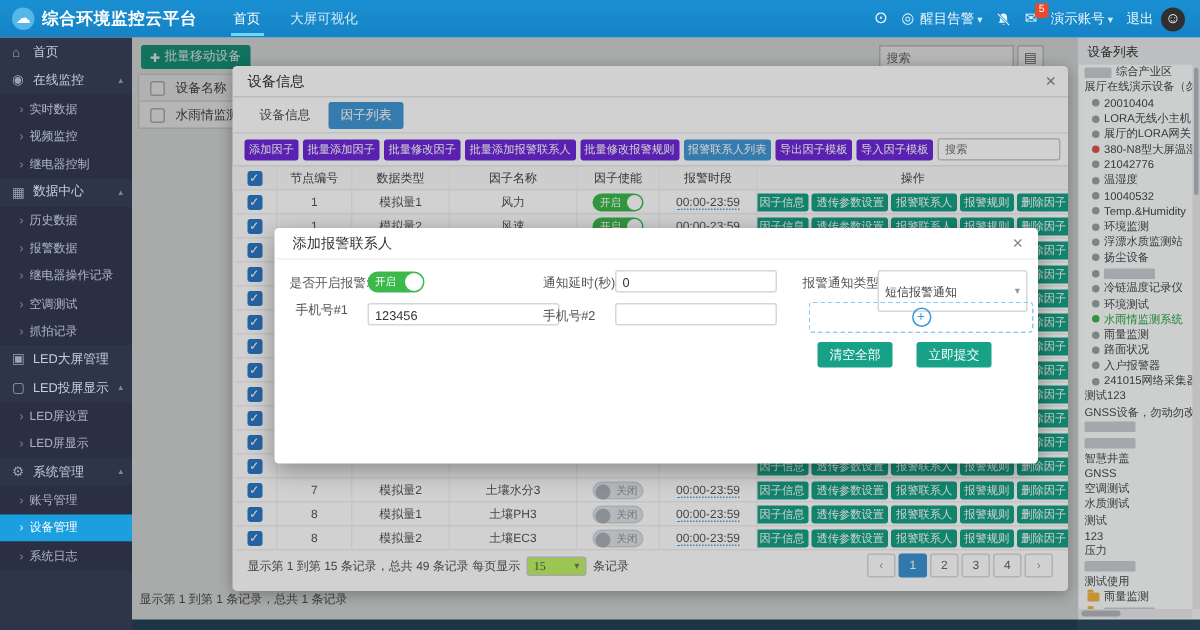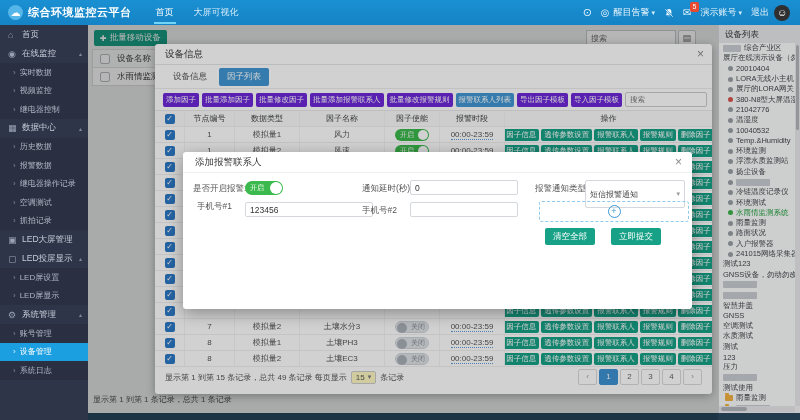--- a/index.html
+++ b/index.html
@@ -121,22 +121,22 @@
   .toggle .knob{position:absolute;top:1px;border-radius:50%;background:#fff;}
   .toggle.sm .knob{width:10px;height:10px;}
   .toggle.on{background:#3cb94c;}
   .toggle.on .knob{right:1px;}
   .toggle.on .t-label{color:#fff;font-size:7px;margin-left:5px;}
   .toggle.off{background:#dfe2e6;border:1px solid #cfd3d9;box-sizing:border-box;}
   .toggle.off .knob{left:1px;background:#aab0b9;}
   .toggle.off .t-label{color:#8a8f98;font-size:7px;margin-left:15px;}
   .m1-pager{position:absolute;left:10px;right:10px;bottom:9px;display:flex;align-items:center;font-size:8px;
             color:#555;gap:4px;}
-  .psize{border:1px solid #ccc;border-radius:2px;padding:1px 4px;display:flex;align-items:center;gap:3px;
-         background:#fef9c3;cursor:pointer;}
+  .psize{border:1px solid #ccc;border-radius:2px;padding:1px 4px;display:flex;align-items:center;gap:19px;
+         background:#bef264;cursor:pointer;font-family:Liberation Serif, serif;}
   .psize .caret{color:#777;}
   .pages{margin-left:auto;display:flex;gap:2px;}
   .pg{min-width:13px;height:14px;line-height:14px;text-align:center;border:1px solid #d9d9d9;background:#fff;
       color:#666;font-size:8px;border-radius:2px;cursor:pointer;padding:0 2px;}
   .pg.active{background:#3f93d2;border-color:#3f93d2;color:#fff;}
   .pg.nav{color:#999;}
   
   .modal2{position:absolute;left:183px;top:152px;width:509px;height:157px;background:#fff;border-radius:3px;
           z-index:40;box-shadow:0 4px 16px rgba(0,0,0,.35);}
   .m2-head{height:20px;display:flex;align-items:center;padding:0 10px 0 12px;border-bottom:1px solid #f0f0f0;}

